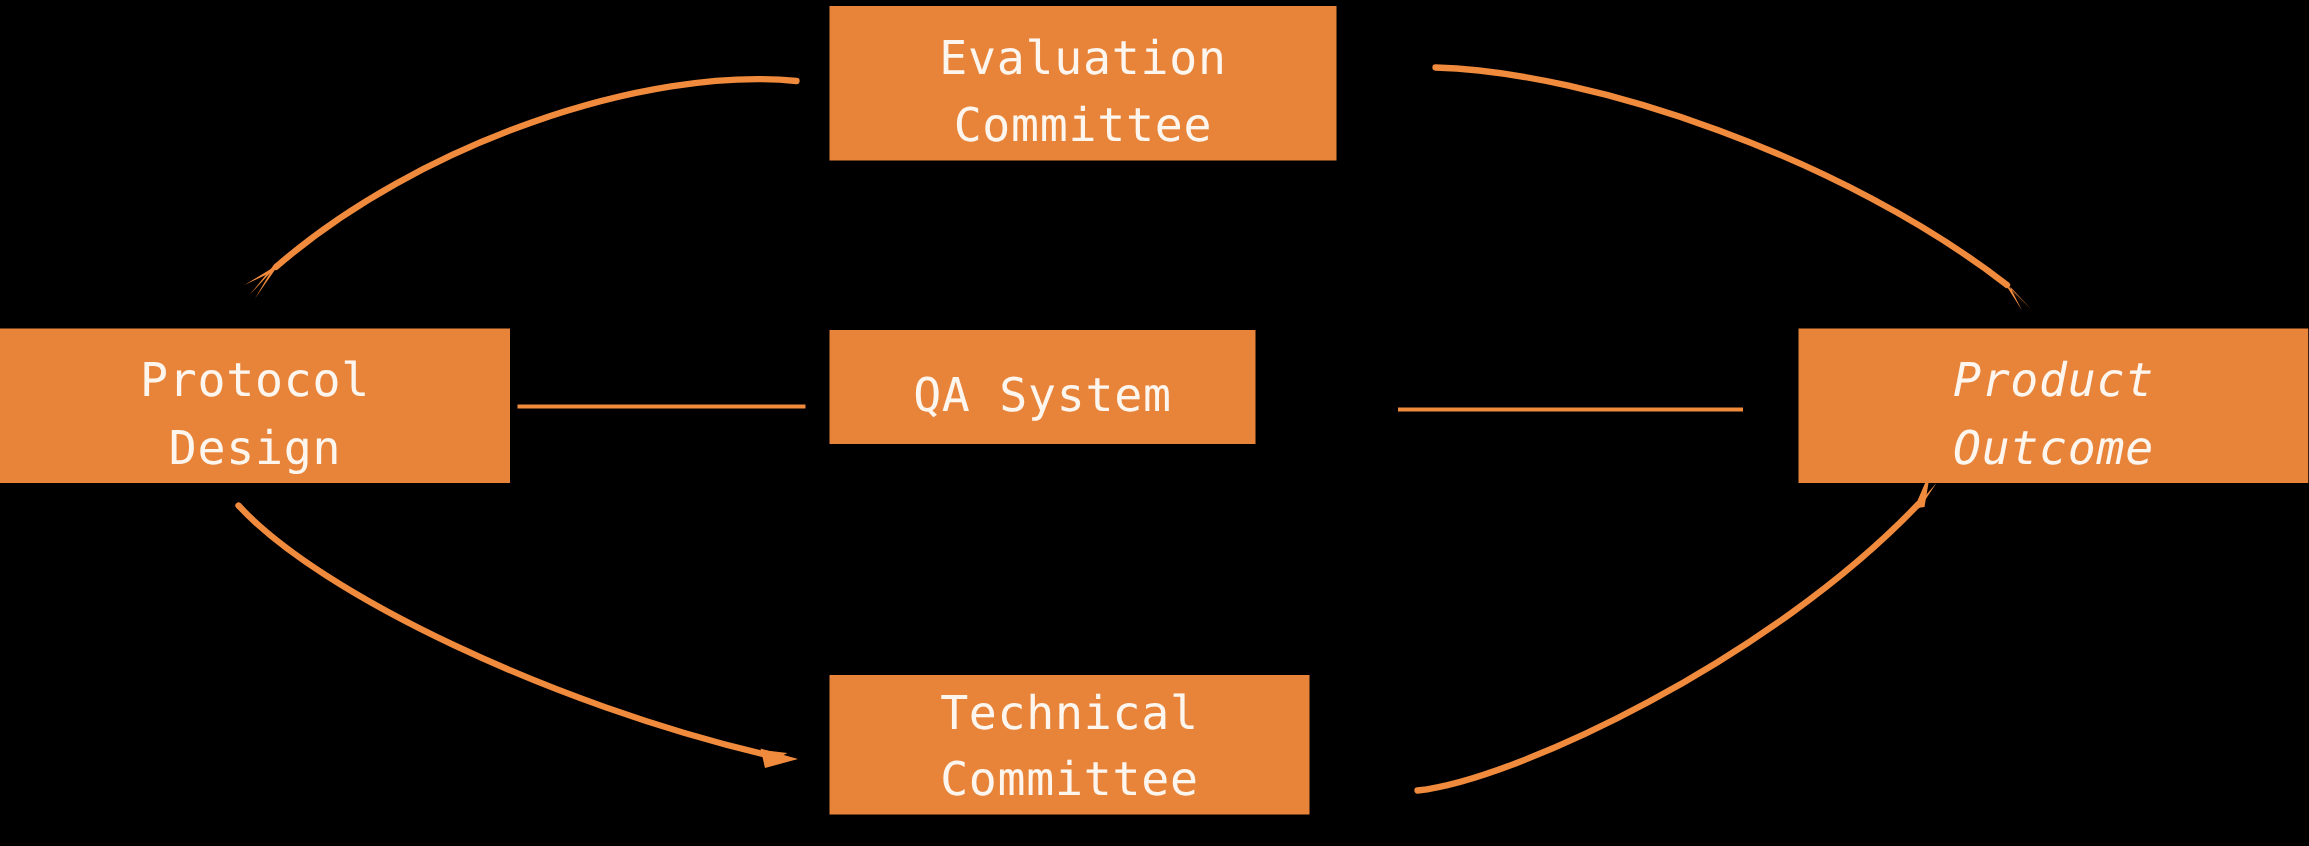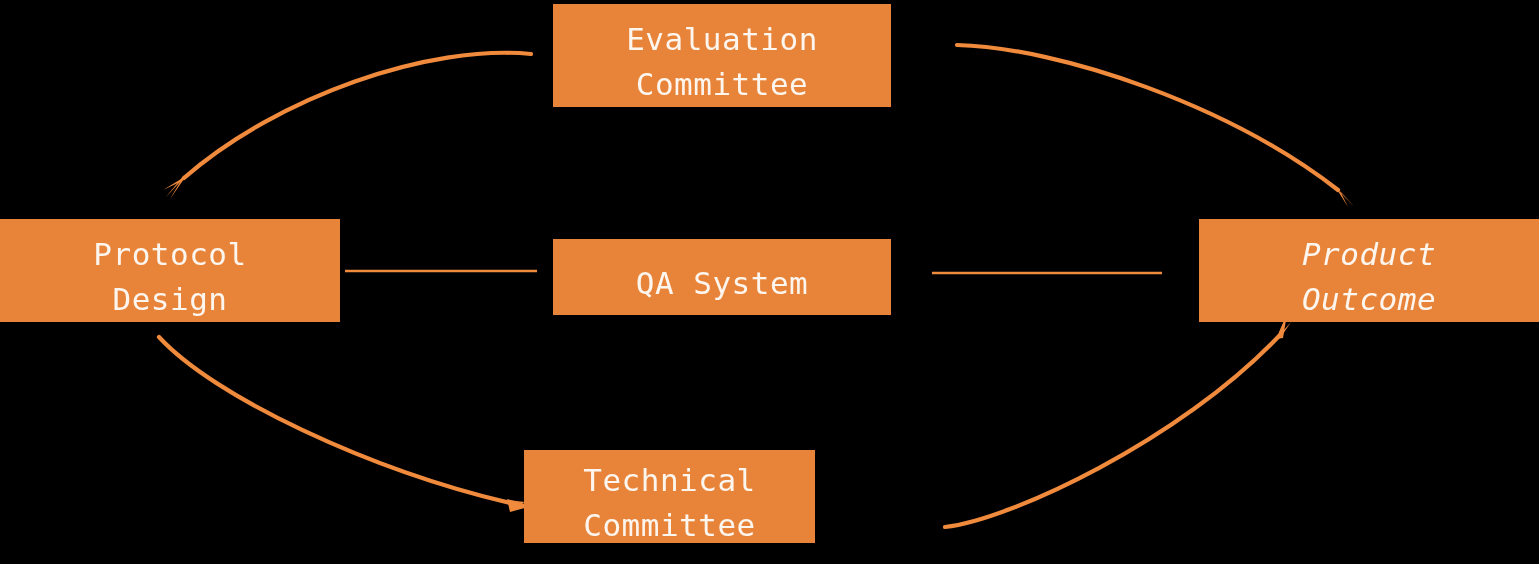--- a/index.html
+++ b/index.html
@@ -28,22 +28,22 @@
     font-family: "DejaVu Sans Mono", "Liberation Mono", monospace;
     font-size: 31px;
     line-height: 1.44;
     text-align: center;
     white-space: pre-line;
     letter-spacing: 0.5px;
     margin-top: 12px;
   }
   
   #node-evaluation-committee { left: 553px; top: 4px;   width: 338px; height: 103px; }
-  #node-qa-system           { left: 553px; top: 239px; width: 338px; height: 76px; align-items: center;  }
-  #node-technical-committee { left: 524px; top: 450px; width: 291px; height: 93px;  }
+  #node-qa-system           { left: 553px; top: 220px; width: 284px; height: 76px; align-items: center;  }
+  #node-technical-committee { left: 553px; top: 450px; width: 320px; height: 93px; align-items: flex-end;  }
   #node-protocol-design     { left: -48px; top: 219px; width: 388px; height: 103px; }
   #node-product-outcome     { left: 1199px; top: 219px; width: 388px; height: 103px; }
   #node-protocol-design .node-label { padding-right: 0px; transform: translateX(24px); }
   #node-product-outcome .node-label { transform: translateX(-24px); font-style: italic; }
 
   #edge-layer {
     position: absolute;
     left: 0; top: 0;
     width: 1539px;
     height: 564px;

